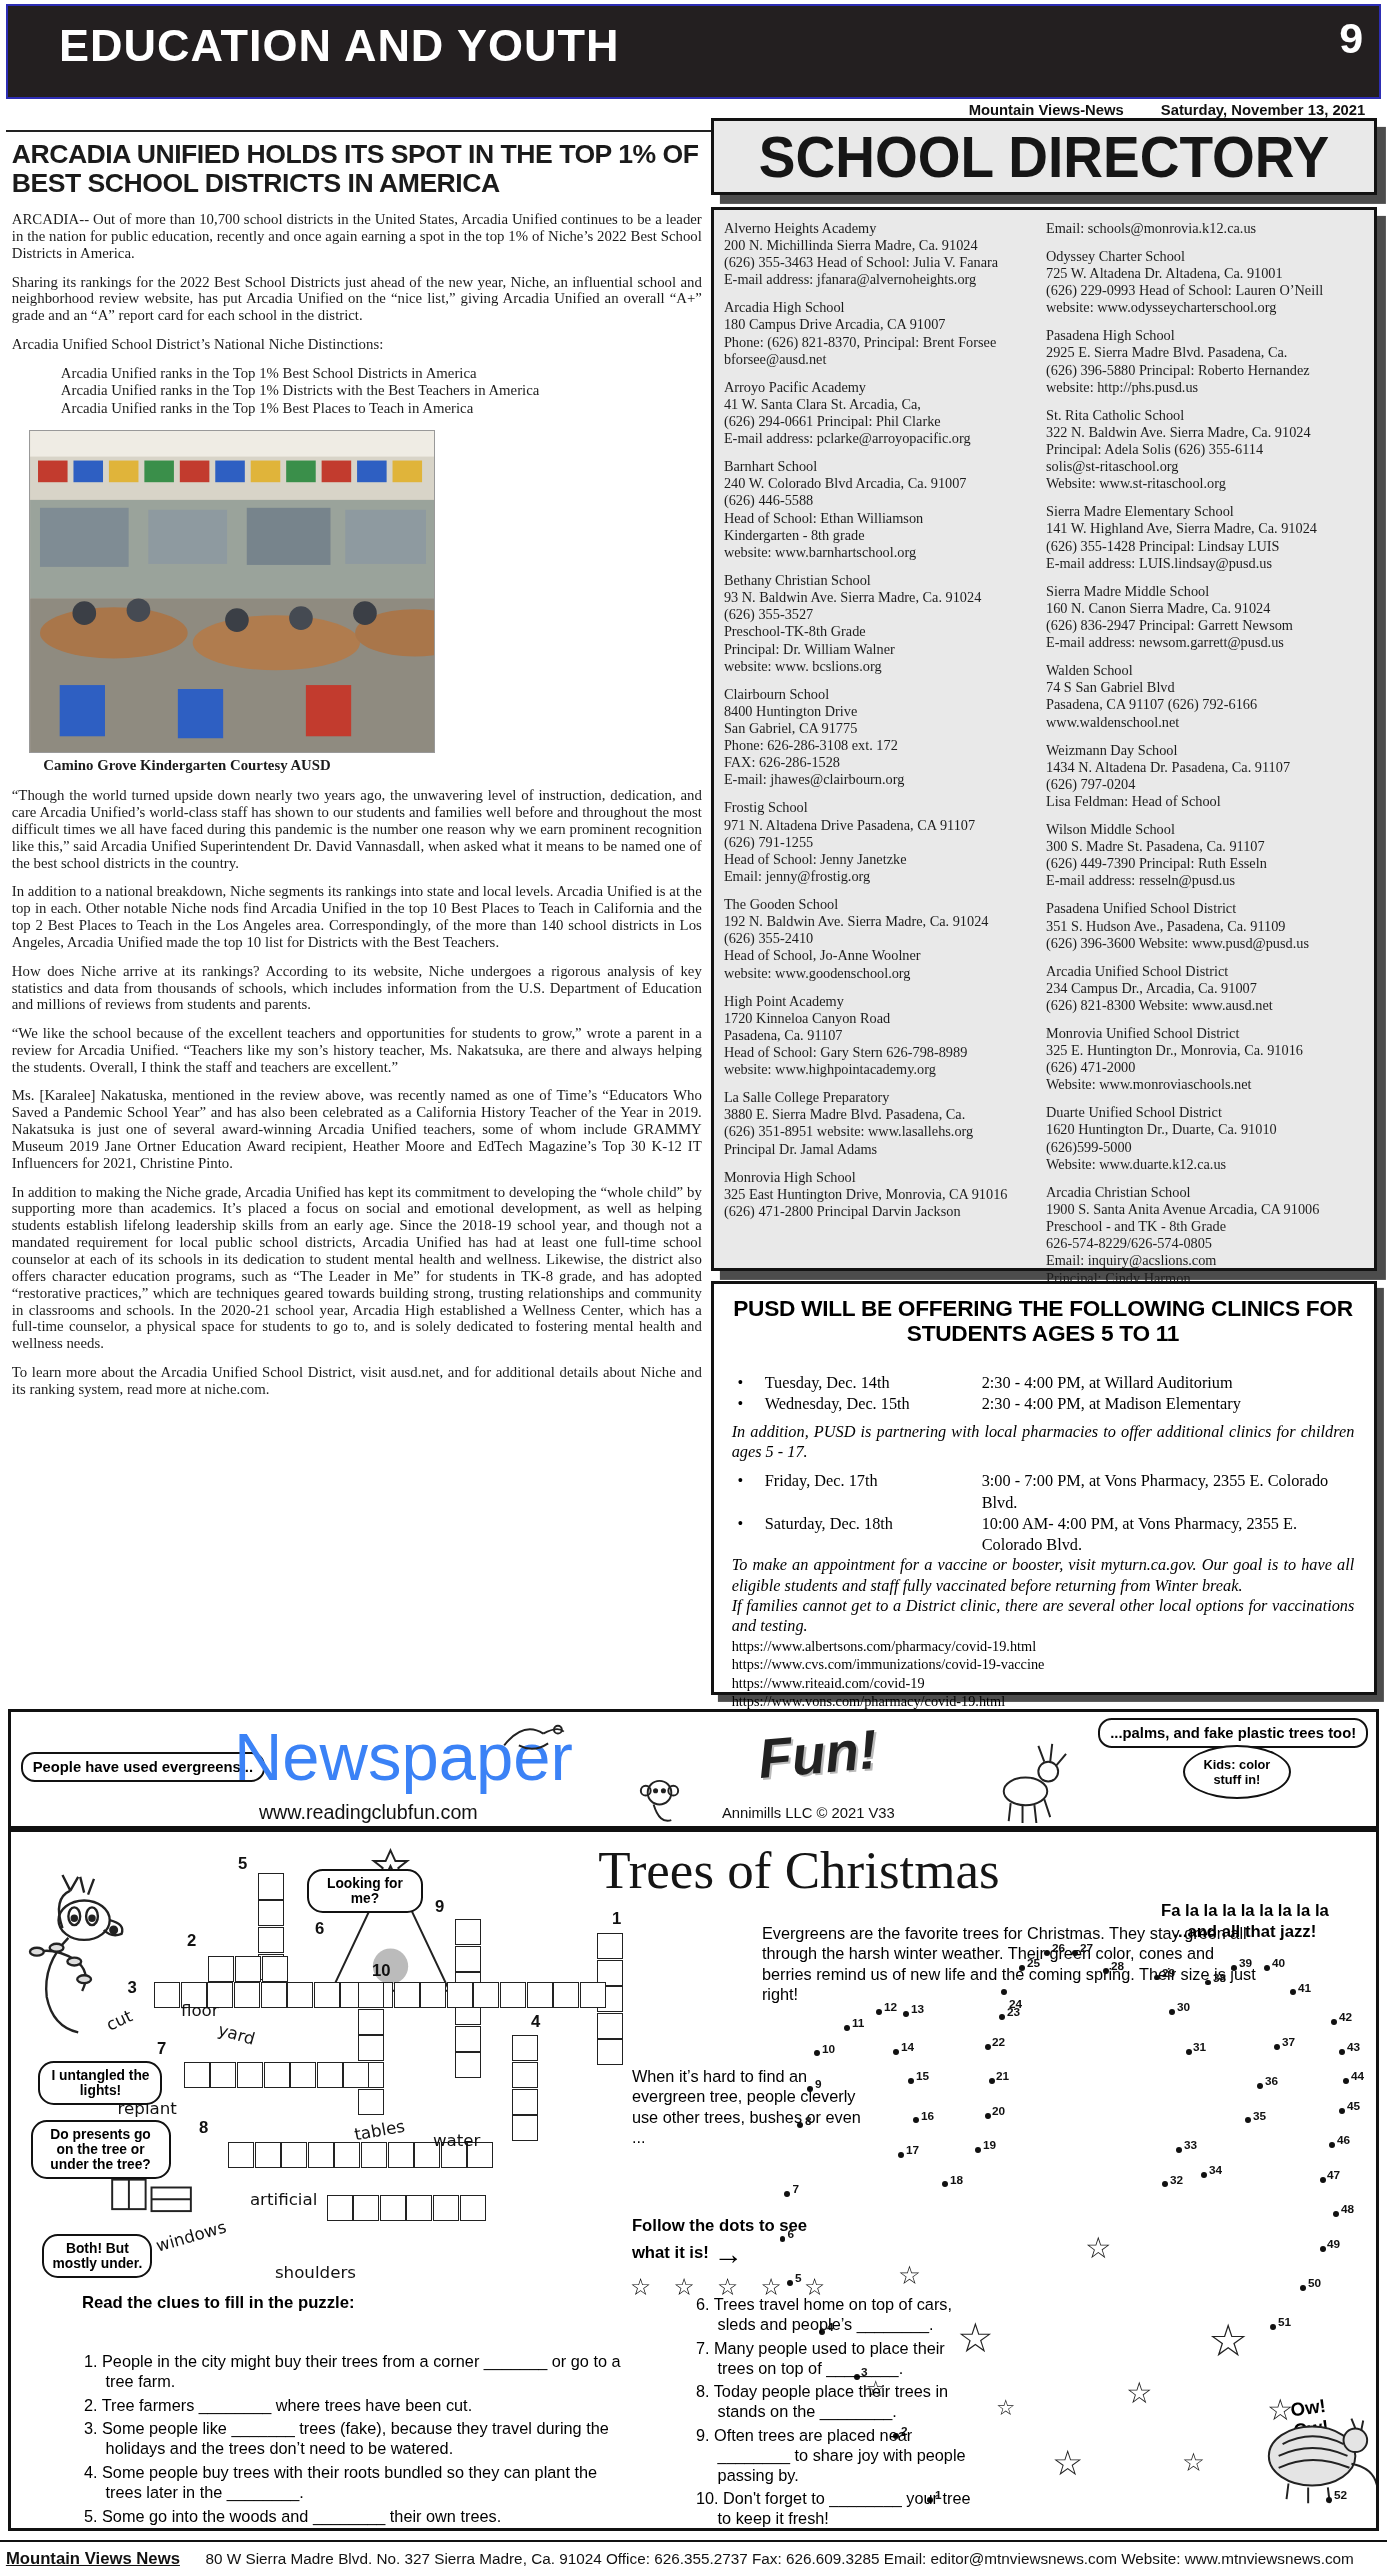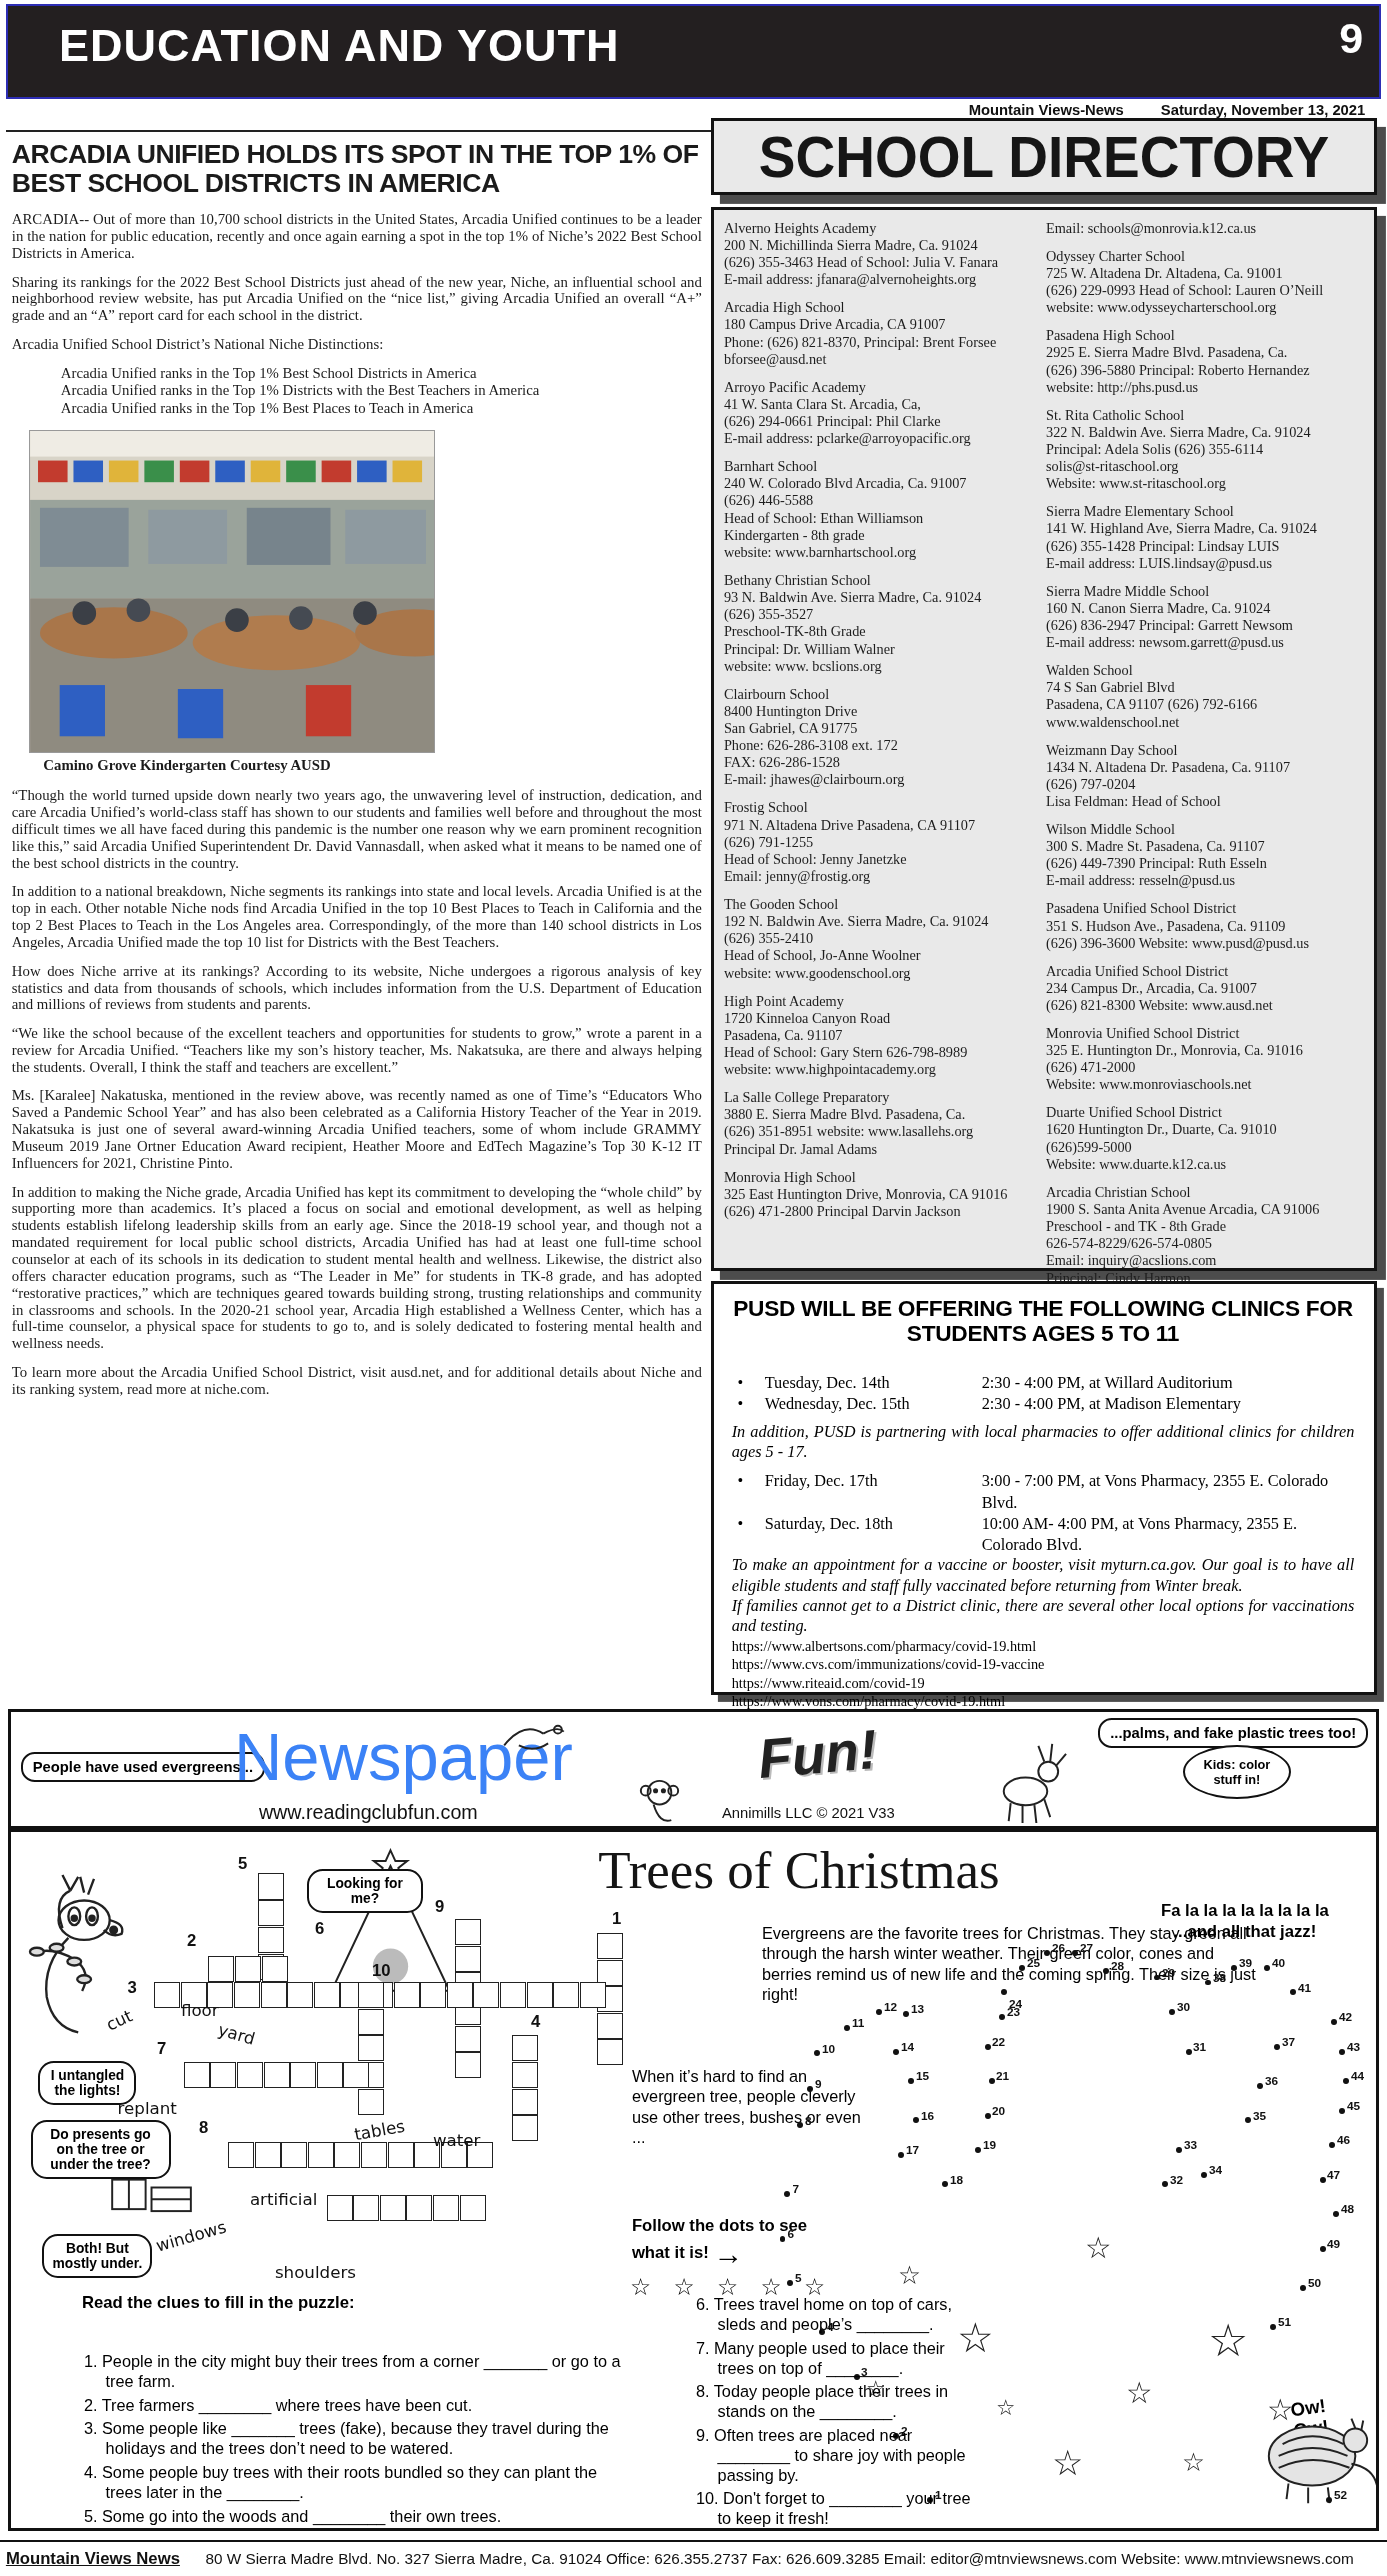--- a/index.html
+++ b/index.html
@@ -532,21 +532,21 @@
         <circle cx="92" cy="62" r="3.4" fill="#222"></circle>
         <path d="M46 70 Q20 96 24 130 Q30 160 56 166"></path>
         <path d="M8 86 Q30 78 52 92 Q70 104 60 124"></path>
         <ellipse cx="14" cy="84" rx="7" ry="4" fill="#ddd"></ellipse>
           <ellipse cx="34" cy="80" rx="7" ry="4" fill="#ddd"></ellipse>
         <ellipse cx="52" cy="94" rx="7" ry="4" fill="#ddd"></ellipse>
           <ellipse cx="62" cy="112" rx="7" ry="4" fill="#ddd"></ellipse>
       </g>
     </svg>
     <div class="bub2" style="left:296px;top:37px;width:116px;">Looking for me?</div>
-    <div class="bub2" style="left:27.6px;top:229px;width:98px;">I untangled the lights!</div>
+    <div class="bub2" style="left:27.6px;top:229px;width:124px;">I untangled the lights!</div>
     <div class="bub2" style="left:19.7px;top:288px;width:140px;">Do presents go on the tree or under the tree?</div>
     <div class="bub2" style="left:31.5px;top:402px;width:110px;">Both!  But mostly under.</div>
 
     <div class="dots" id="dots">
       <svg style="position:absolute;left:493px;top:445px;" width="128" height="118" viewBox="0 0 130 120">
         <g fill="#e4e4e4" stroke="#222" stroke-width="2">
           <ellipse cx="60" cy="62" rx="44" ry="30"></ellipse>
           <path d="M100 70 Q122 74 126 92" fill="none"></path>
           <circle cx="104" cy="46" r="12"></circle>
           <path d="M104 34 L100 24 M110 36 L112 26" fill="none"></path>

